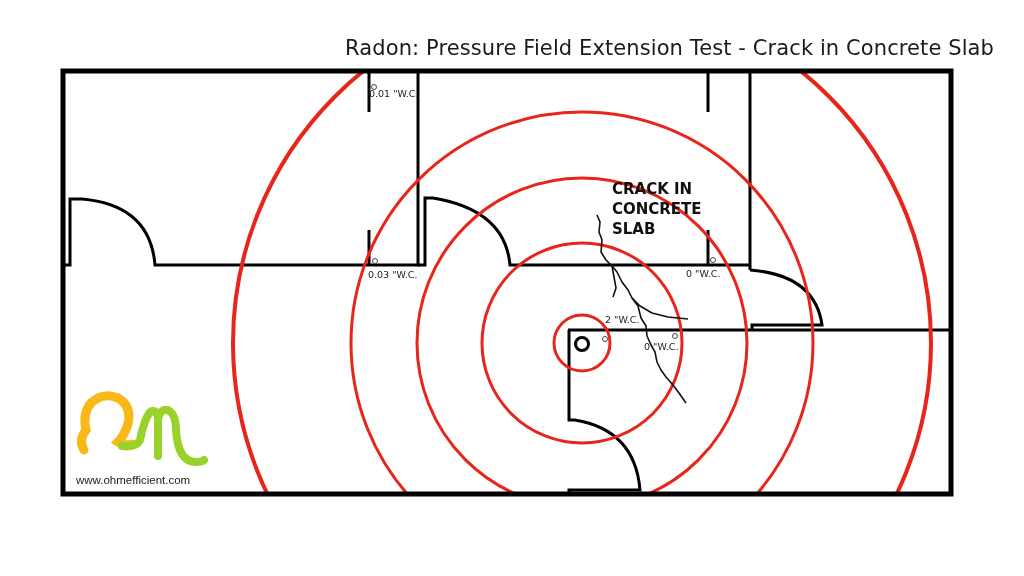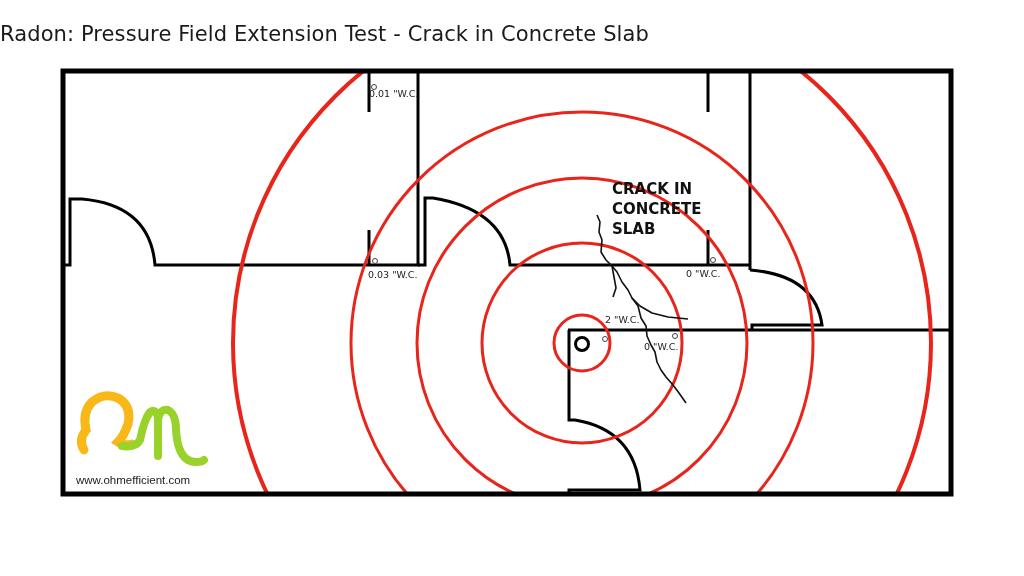--- a/index.html
+++ b/index.html
@@ -1,18 +1,18 @@
 <!DOCTYPE html>
 <html><head>
   <meta charset="utf-8">
   <style>
     html, body { margin: 0; padding: 0; background: #ffffff; }
     body { width: 1024px; height: 576px; position: relative; overflow: hidden; font-family: "DejaVu Sans", sans-serif; }
     .title {
-      position: absolute; left: 0; top: 22px; width: 994px; text-align: left;
+      position: absolute; left: 0; top: 36px; width: 994px; text-align: right;
       font-family: "DejaVu Sans", sans-serif; font-size: 21px; color: #1a1a1a; letter-spacing: 0.1px;
     }
     svg.plan { position: absolute; left: 0; top: 0; }
     .lbl { font-family: "DejaVu Sans", sans-serif; font-size: 9.5px; fill: #222; }
     .crack-lbl { font-family: "DejaVu Sans", sans-serif; font-weight: bold; font-size: 15px; fill: #111; }
     .url { font-family: "Liberation Sans", sans-serif; font-size: 11.5px; fill: #222; }
   </style>
 </head>
 <body>
 

